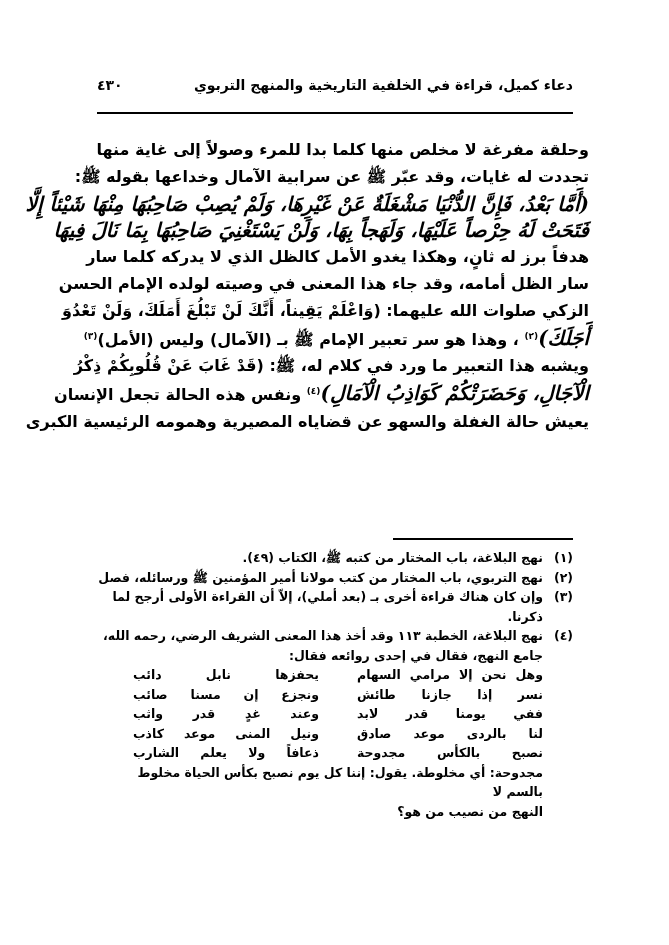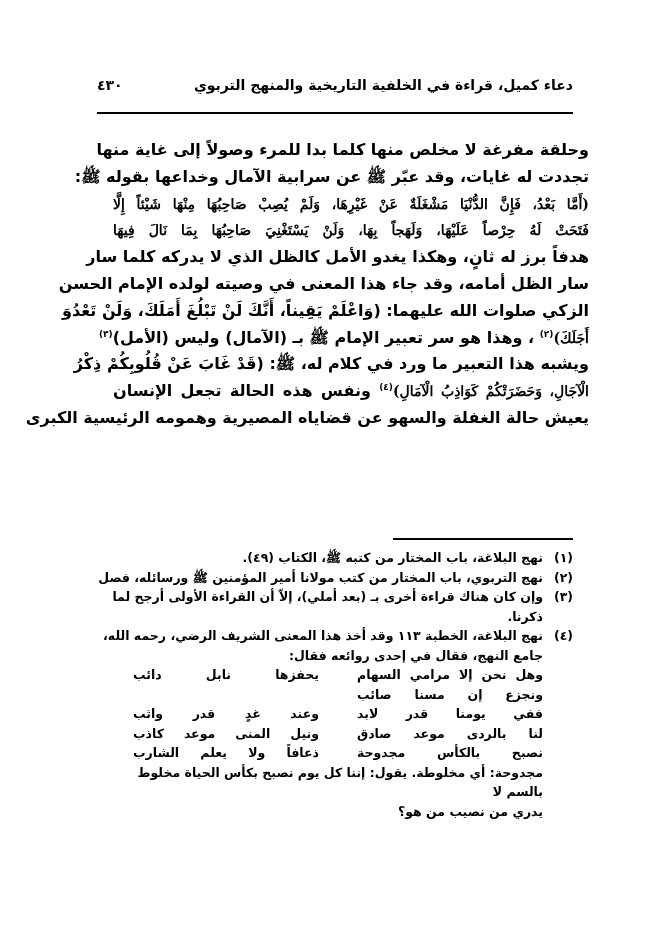--- a/index.html
+++ b/index.html
@@ -16,21 +16,21 @@
   }
   .header-rule {
     position: absolute; top: 112px; left: 0; width: 476px; height: 2px; background: #000;
   }
   .body-text {
     position: absolute; top: 137px; left: 16px; width: 476px;
     font-size: 16px; font-weight: bold; line-height: 26.8px;
     text-align: justify; text-align-last: justify; direction: rtl;
   }
   .body-text .line { display: block; white-space: nowrap; text-align: justify; text-align-last: justify; }
-  .quote { font-weight: bold; font-family: "DejaVu Serif", "Liberation Serif", serif; font-size: 14px; }
+  .quote { font-weight: bold; font-family: "DejaVu Serif", "Liberation Serif", serif; font-size: 20px; font-style: italic; }
   sup { font-size: 9px; vertical-align: super; line-height: 0; }
   .fn-rule {
     position: absolute; top: 538px; right: 0; width: 180px; height: 2px; background: #000;
   }
   .footnotes {
     position: absolute; top: 548px; left: 0; width: 476px;
     font-size: 12.5px; font-weight: bold; line-height: 19.5px; direction: rtl;
   }
   .fn { display: flex; direction: rtl; }
   .fn-num { width: 30px; flex: none; }
@@ -91,33 +91,34 @@
       <span class="fn-text">نهج البلاغة، الخطبة ١١٣ وقد أخذ هذا المعنى الشريف الرضي، رحمه الله،</span>
     </div>
     <div class="fn-cont">جامع النهج، فقال في إحدى روائعه فقال:</div>
 
     <div class="poem">
       <div class="poem-row">
         <span>وهل نحن إلا مرامي السهام</span>
         <span>يحفزها نابل دائب</span>
       </div>
       <div class="poem-row">
+        <span>نسر إذا جازنا طائش</span>
         <span>ونجزع إن مسنا صائب</span>
       </div>
       <div class="poem-row">
         <span>ففي يومنا قدر لابد</span>
         <span>وعند غدٍ قدر واثب</span>
       </div>
       <div class="poem-row">
         <span>لنا بالردى موعد صادق</span>
         <span>ونيل المنى موعد كاذب</span>
       </div>
       <div class="poem-row">
         <span>نصبح بالكأس مجدوحة</span>
         <span>ذعافاً ولا يعلم الشارب</span>
       </div>
     </div>
 
     <div class="fn-cont">مجدوحة: أي مخلوطة. يقول: إننا كل يوم نصبح بكأس الحياة مخلوط بالسم لا</div>
-    <div class="fn-cont">يدري من نصيب من هو؟</div>
+    <div class="fn-cont">النهج من نصيب من هو؟</div>
   </div>
 
 </div>
 
 </body></html>

